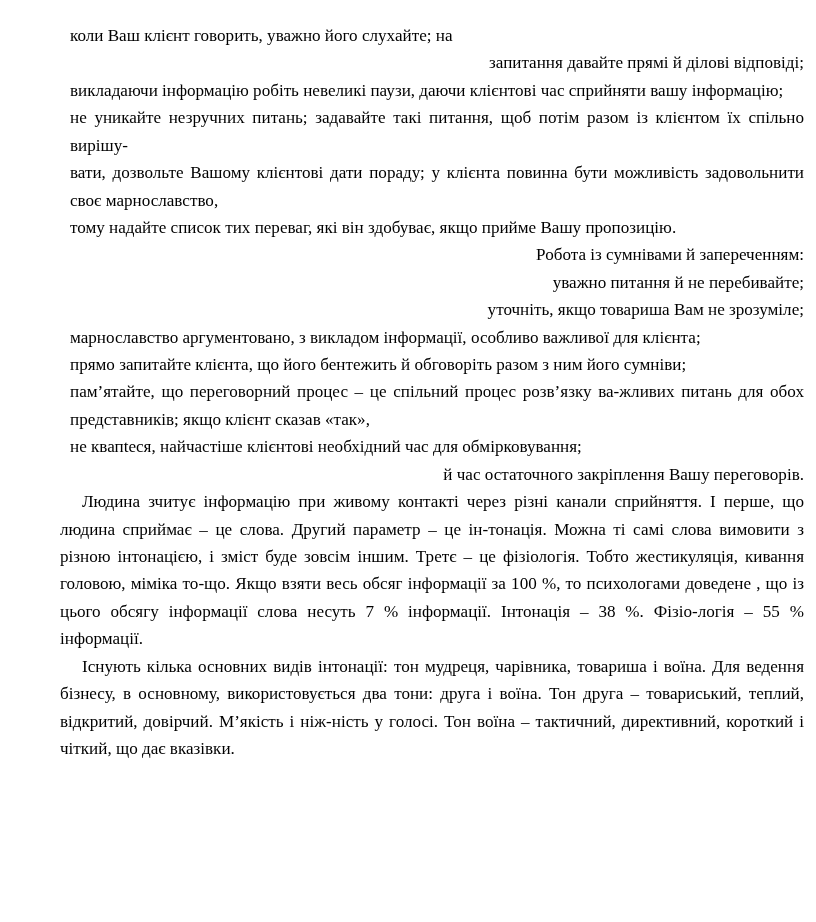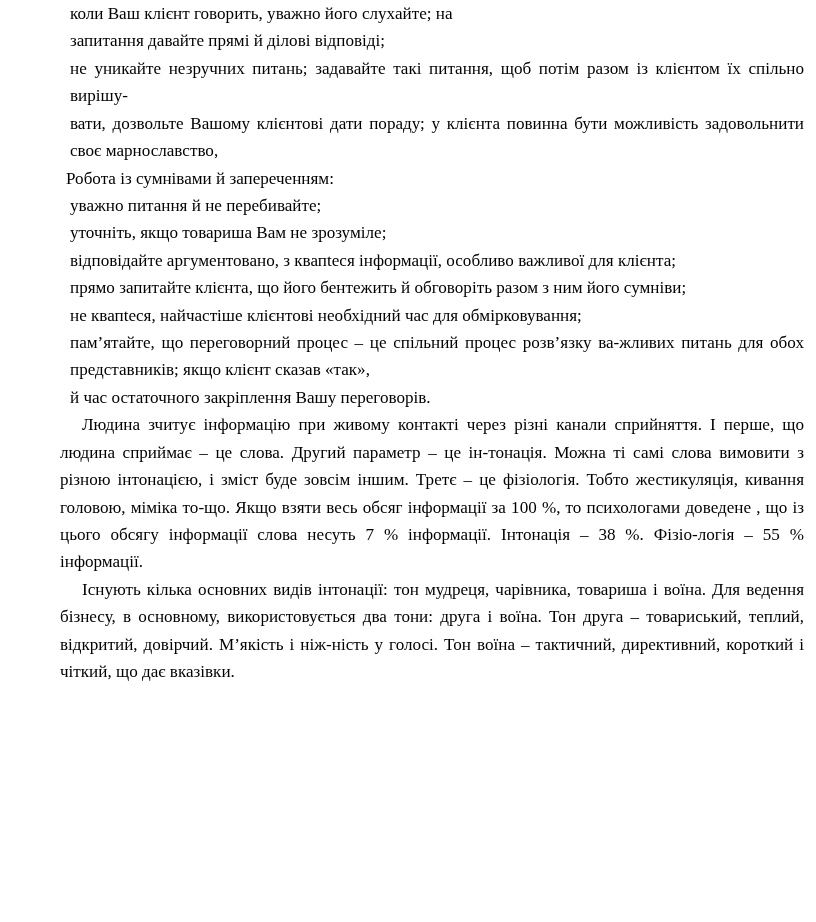--- a/index.html
+++ b/index.html
@@ -11,21 +11,21 @@
     height: 922px;
     background: #ffffff;
     font-family: "Liberation Serif", serif;
     color: #000000;
     overflow: hidden;
   }
   .page {
     width: 816px;
     height: 922px;
     box-sizing: border-box;
-    padding: 0 12px 0 60px;
+    padding: 22px 12px 0 60px;
   }
   .doc-body {
     font-size: 17.1px;
     line-height: 1.605;
   }
   p {
     margin: 0;
     text-align: justify;
     text-justify: inter-word;
   }
@@ -35,38 +35,40 @@
   }
   .lead-in {
     margin-left: 6px;
     text-indent: -12px;
     padding-left: 12px;
   }
   .para {
     text-indent: 22px;
   }
   .nojust {
-    text-align: left;
+    text-align: right;
   }
 </style>
 </head>
 <body>
 
 <div class="page">
   <div class="doc-body">
 
     <p class="lvl2">коли Ваш клієнт говорить, уважно його слухайте; на</p>
     <p class="lvl2 nojust">запитання давайте прямі й ділові відповіді;</p>
+    <p class="lvl2">викладаючи інформацію робіть невеликі паузи, даючи клієнтові час сприйняти вашу інформацію;</p>
     <p class="lvl2">не уникайте незручних питань; задавайте такі питання, щоб потім разом із клієнтом їх спільно вирішу-</p>
     <p class="lvl2">вати, дозвольте Вашому клієнтові дати пораду; у клієнта повинна бути можливість задовольнити своє марнославство,</p>
+    <p class="lvl2">тому надайте список тих переваг, які він здобуває, якщо прийме Вашу пропозицію.</p>
     <p class="lead-in nojust">Робота із сумнівами й запереченням:</p>
     <p class="lvl2 nojust">уважно питання й не перебивайте;</p>
     <p class="lvl2 nojust">уточніть, якщо товариша Вам не зрозуміле;</p>
-    <p class="lvl2">відповідайте аргументовано, з квапteся інформації, особливо важливої для клієнта;</p>
+    <p class="lvl2">марнославство аргументовано, з викладом інформації, особливо важливої для клієнта;</p>
     <p class="lvl2">прямо запитайте клієнта, що його бентежить й обговоріть разом з ним його сумніви;</p>
+    <p class="lvl2">пам’ятайте, що переговорний процес – це спільний процес розв’язку ва-жливих питань для обох представників; якщо клієнт сказав «так»,</p>
     <p class="lvl2">не квапteся, найчастіше клієнтові необхідний час для обмірковування;</p>
-    <p class="lvl2">пам’ятайте, що переговорний процес – це спільний процес розв’язку ва-жливих питань для обох представників; якщо клієнт сказав «так»,</p>
     <p class="lvl2 nojust">й час остаточного закріплення Вашу переговорів.</p>
     <p class="para">Людина зчитує інформацію при живому контакті через різні канали сприйняття. І перше, що людина сприймає – це слова. Другий параметр – це ін-тонація. Можна ті самі слова вимовити з різною інтонацією, і зміст буде зовсім іншим. Третє – це фізіологія. Тобто жестикуляція, кивання головою, міміка то-що. Якщо взяти весь обсяг інформації за 100 %, то психологами доведене , що із цього обсягу інформації слова несуть 7 % інформації. Інтонація – 38 %. Фізіо-логія – 55 % інформації.</p>
     <p class="para">Існують кілька основних видів інтонації: тон мудреця, чарівника, товариша і воїна. Для ведення бізнесу, в основному, використовується два тони: друга і воїна. Тон друга – товариський, теплий, відкритий, довірчий. М’якість і ніж-ність у голосі. Тон воїна – тактичний, директивний, короткий і чіткий, що дає вказівки.</p>
 
   </div>
 </div>
 
 </body></html>

